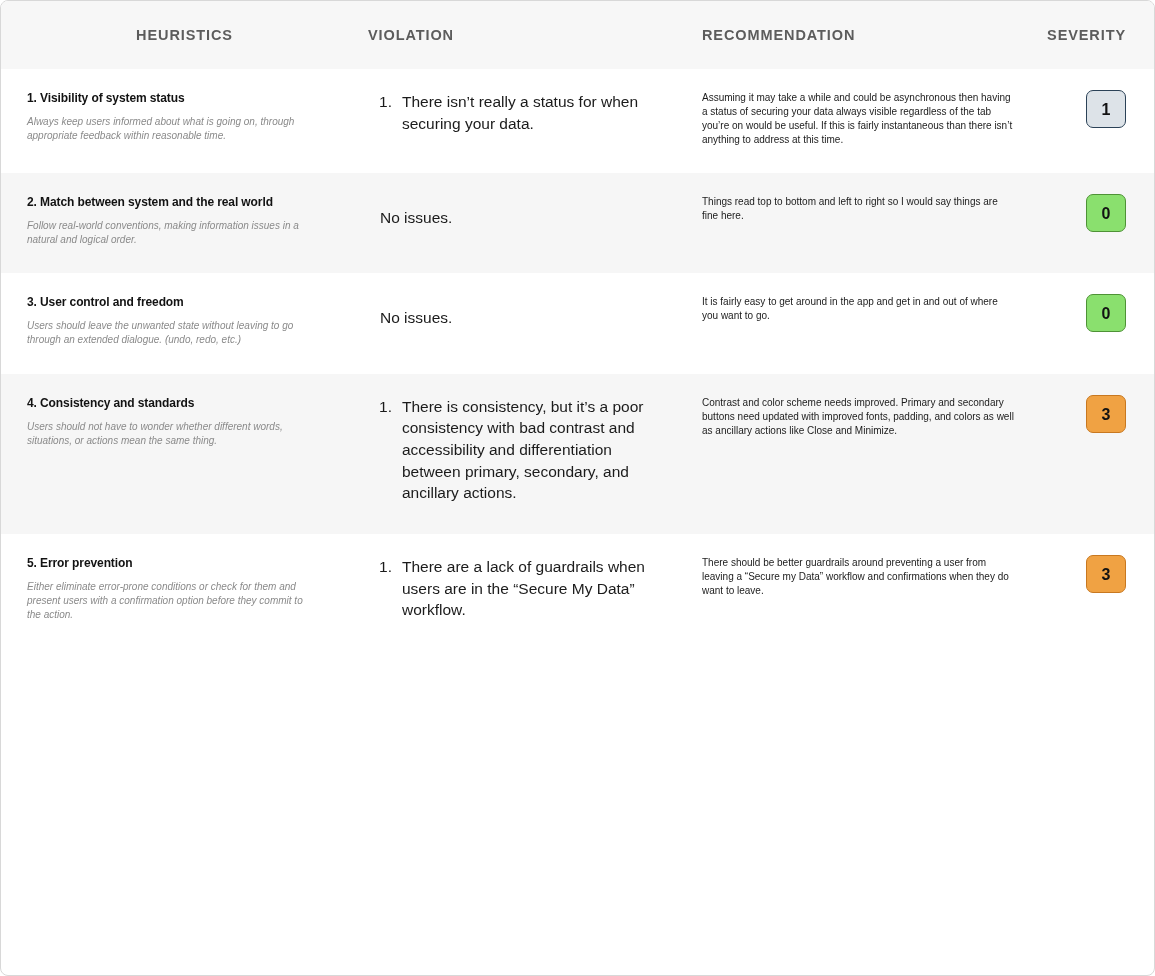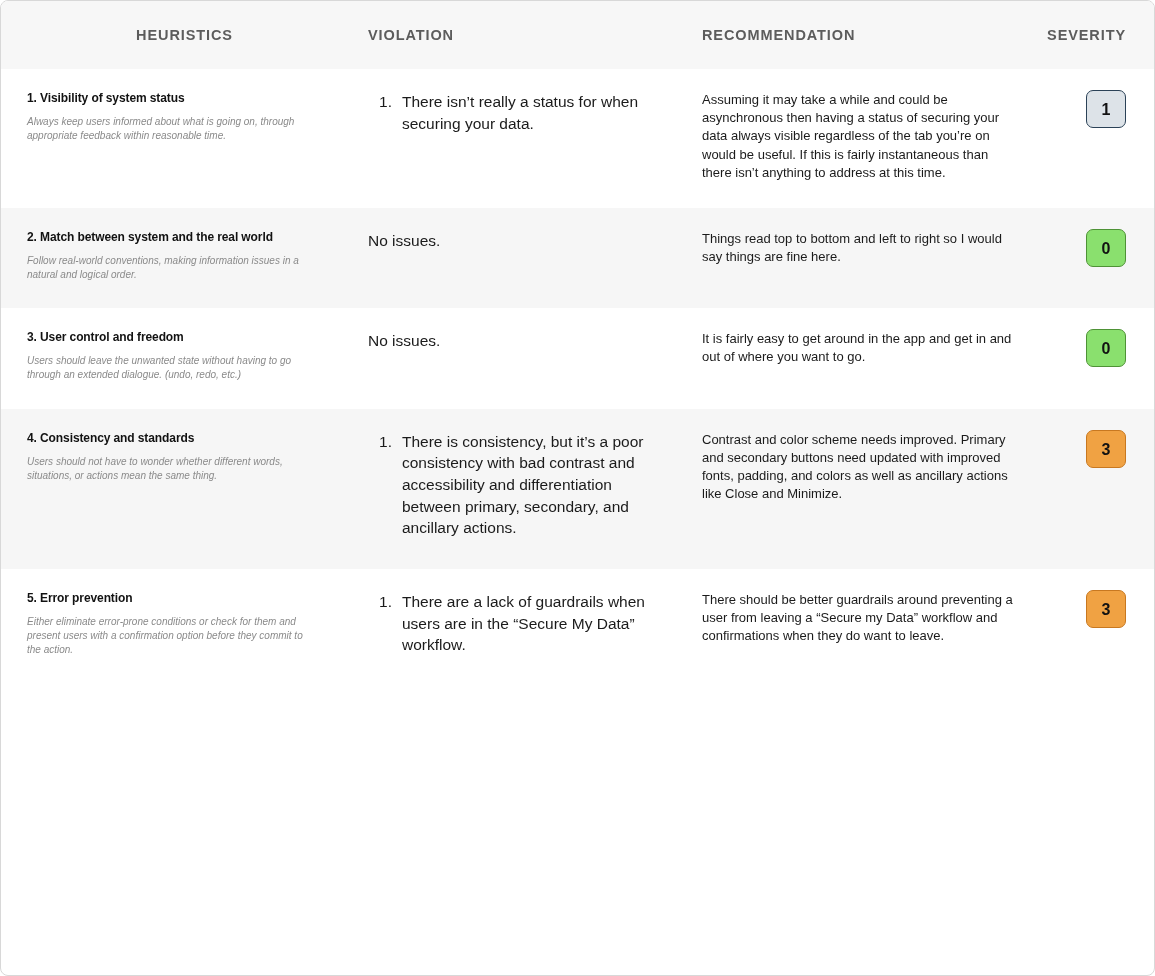--- a/index.html
+++ b/index.html
@@ -98,25 +98,25 @@
     left: 0;
     top: 0;
     width: 24px;
     text-align: right;
     color: #1b1b1b;
   }
   .v-plain {
     font-size: 15.5px;
     color: #1b1b1b;
     line-height: 1.40;
-    margin: 0;
+    margin: 12px;
   }
 
   .r-text {
-    font-size: 13px;
+    font-size: 10px;
     color: #1b1b1b;
     line-height: 1.40;
     margin: 0;
   }
 
   
   .badge {
     display: inline-block;
     width: 40px;
     height: 38px;
@@ -172,21 +172,21 @@
             <p class="v-plain">No issues.</p>
           </td>
           <td class="cell cell-recommend">
             <p class="r-text">Things read top to bottom and left to right so I would say things are fine here.</p>
           </td>
           <td class="cell cell-severity"><span class="badge badge-green">0</span></td>
         </tr>
         <tr class="row-white">
           <td class="cell cell-heuristics">
             <p class="h-title">3. User control and freedom</p>
-            <p class="h-desc">Users should leave the unwanted state without having to go through an extended dialogue. (undo, redo, etc.)</p>
+            <p class="h-desc">Users should leave the unwanted state without leaving to go through an extended dialogue. (undo, redo, etc.)</p>
           </td>
           <td class="cell cell-violation">
             <p class="v-plain">No issues.</p>
           </td>
           <td class="cell cell-recommend">
             <p class="r-text">It is fairly easy to get around in the app and get in and out of where you want to go.</p>
           </td>
           <td class="cell cell-severity"><span class="badge badge-green">0</span></td>
         </tr>
         <tr class="row-gray">

